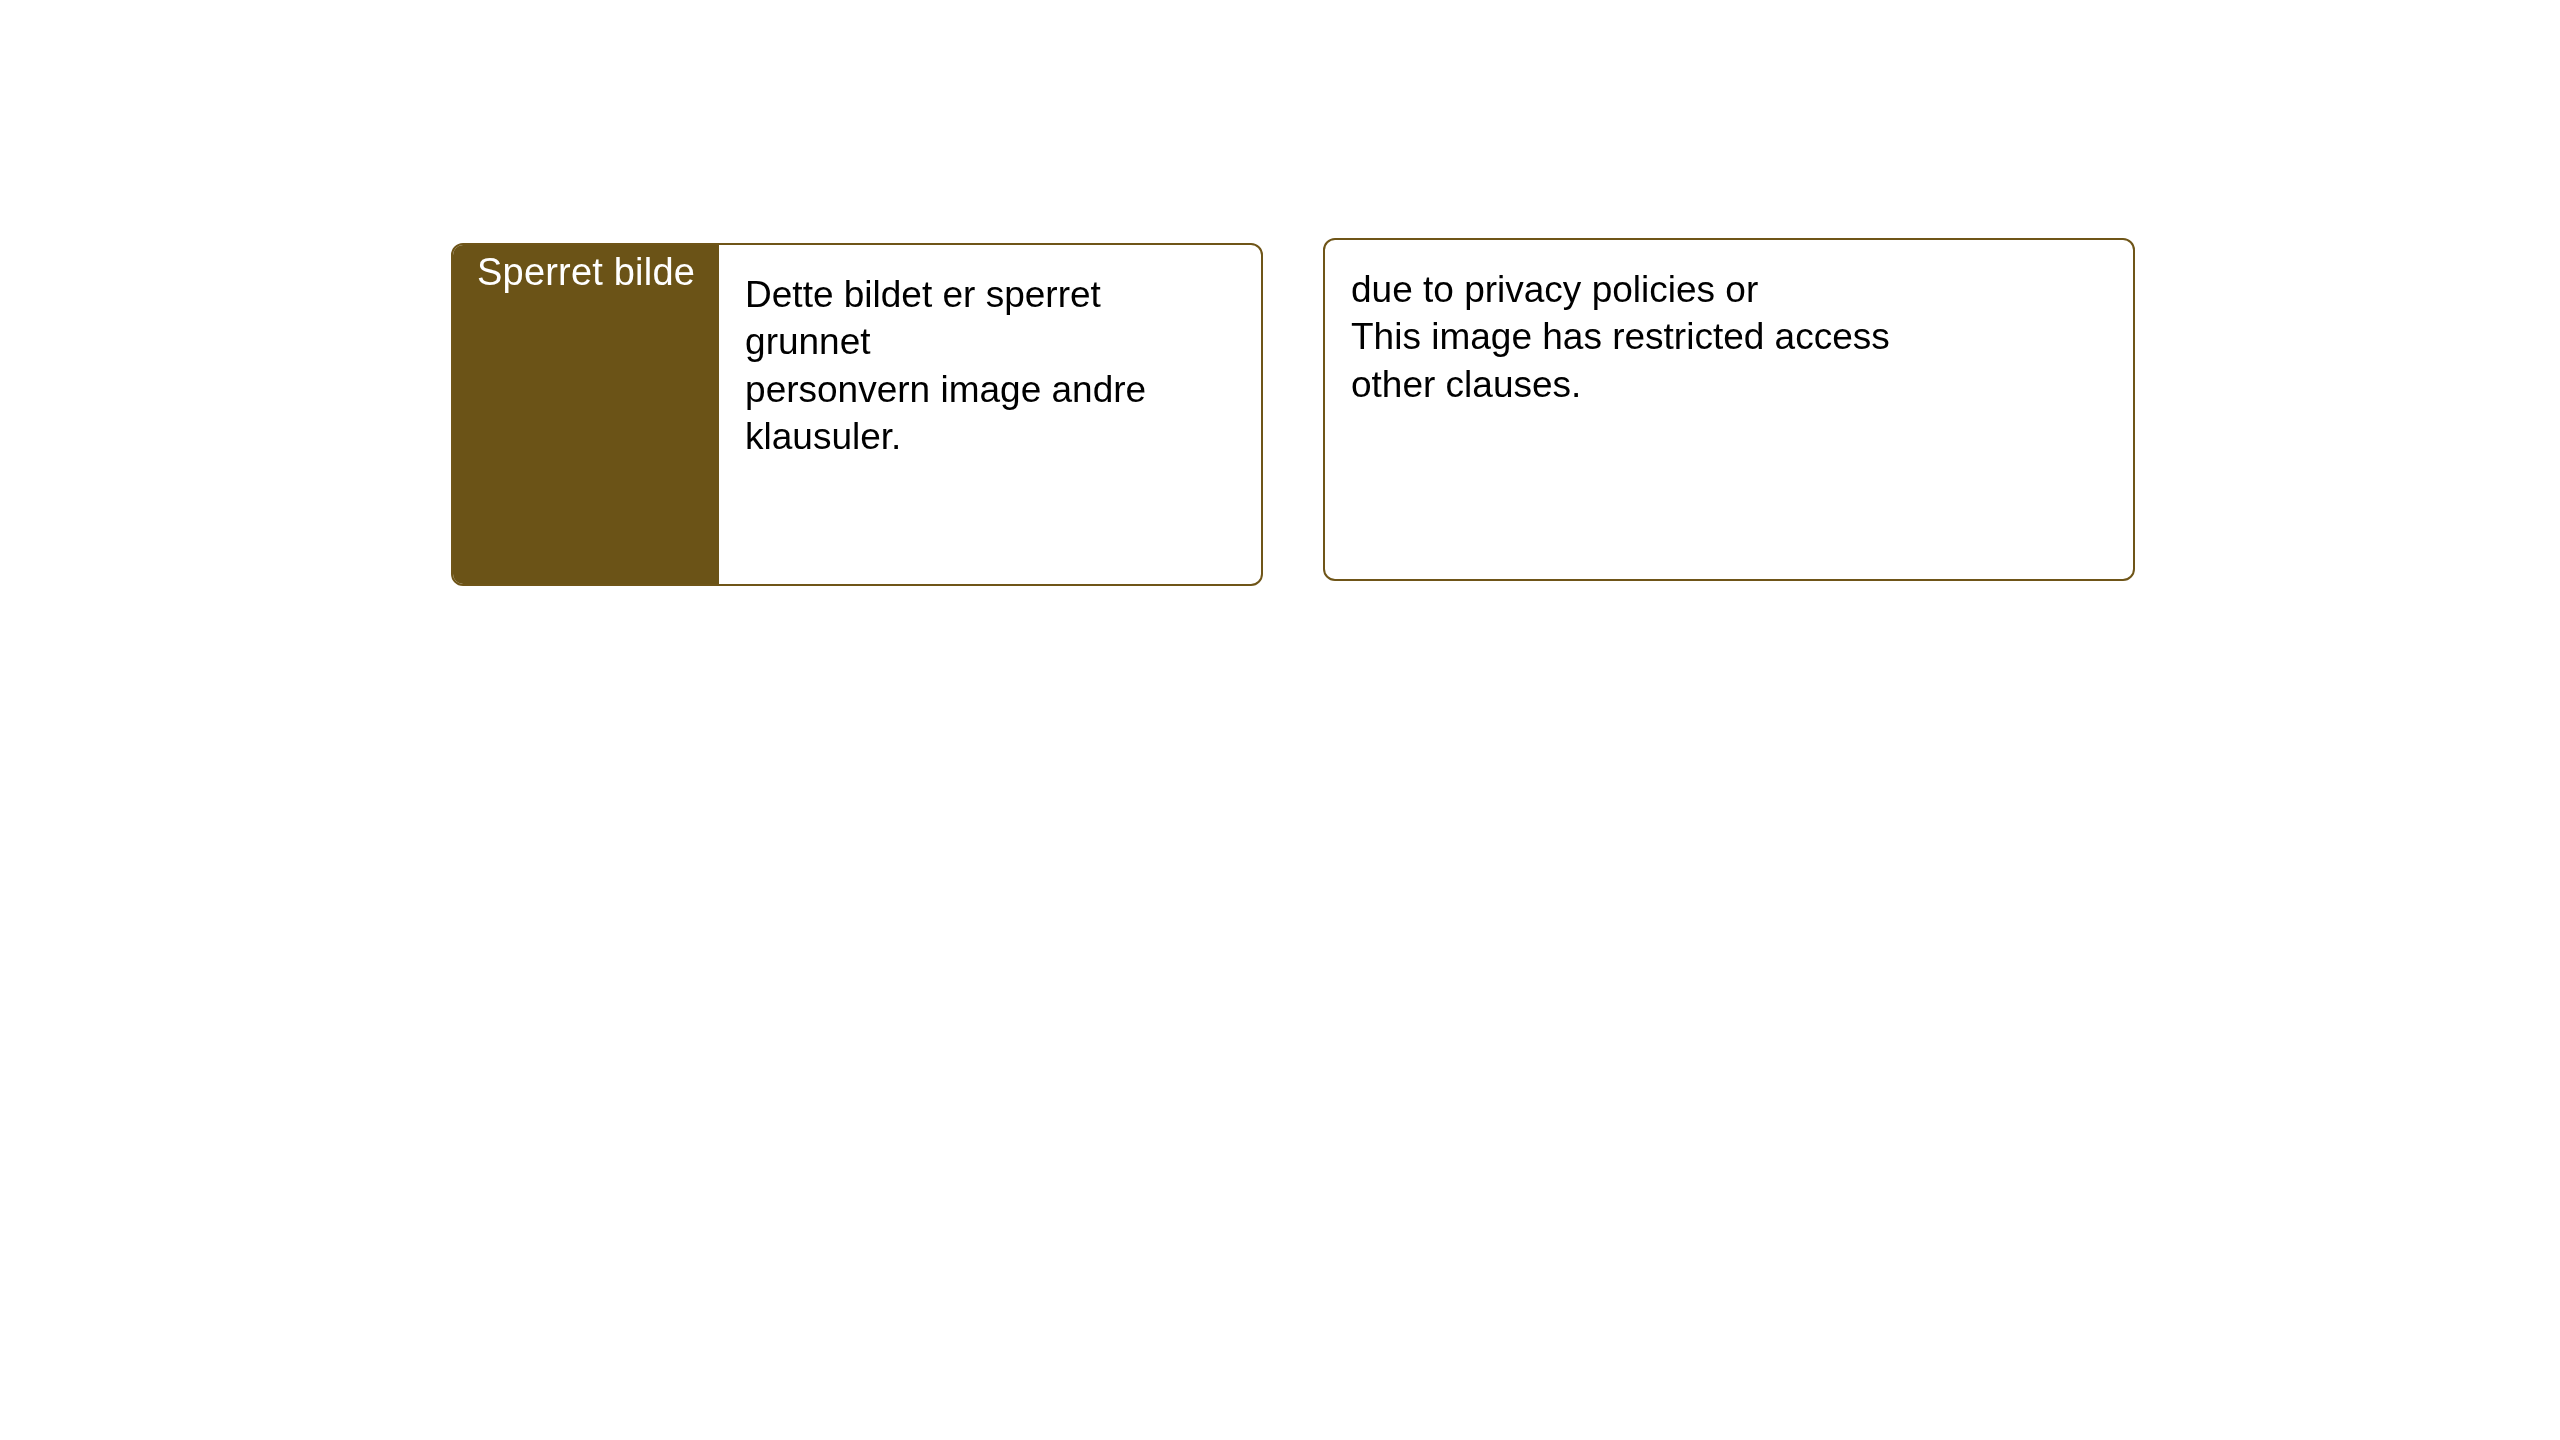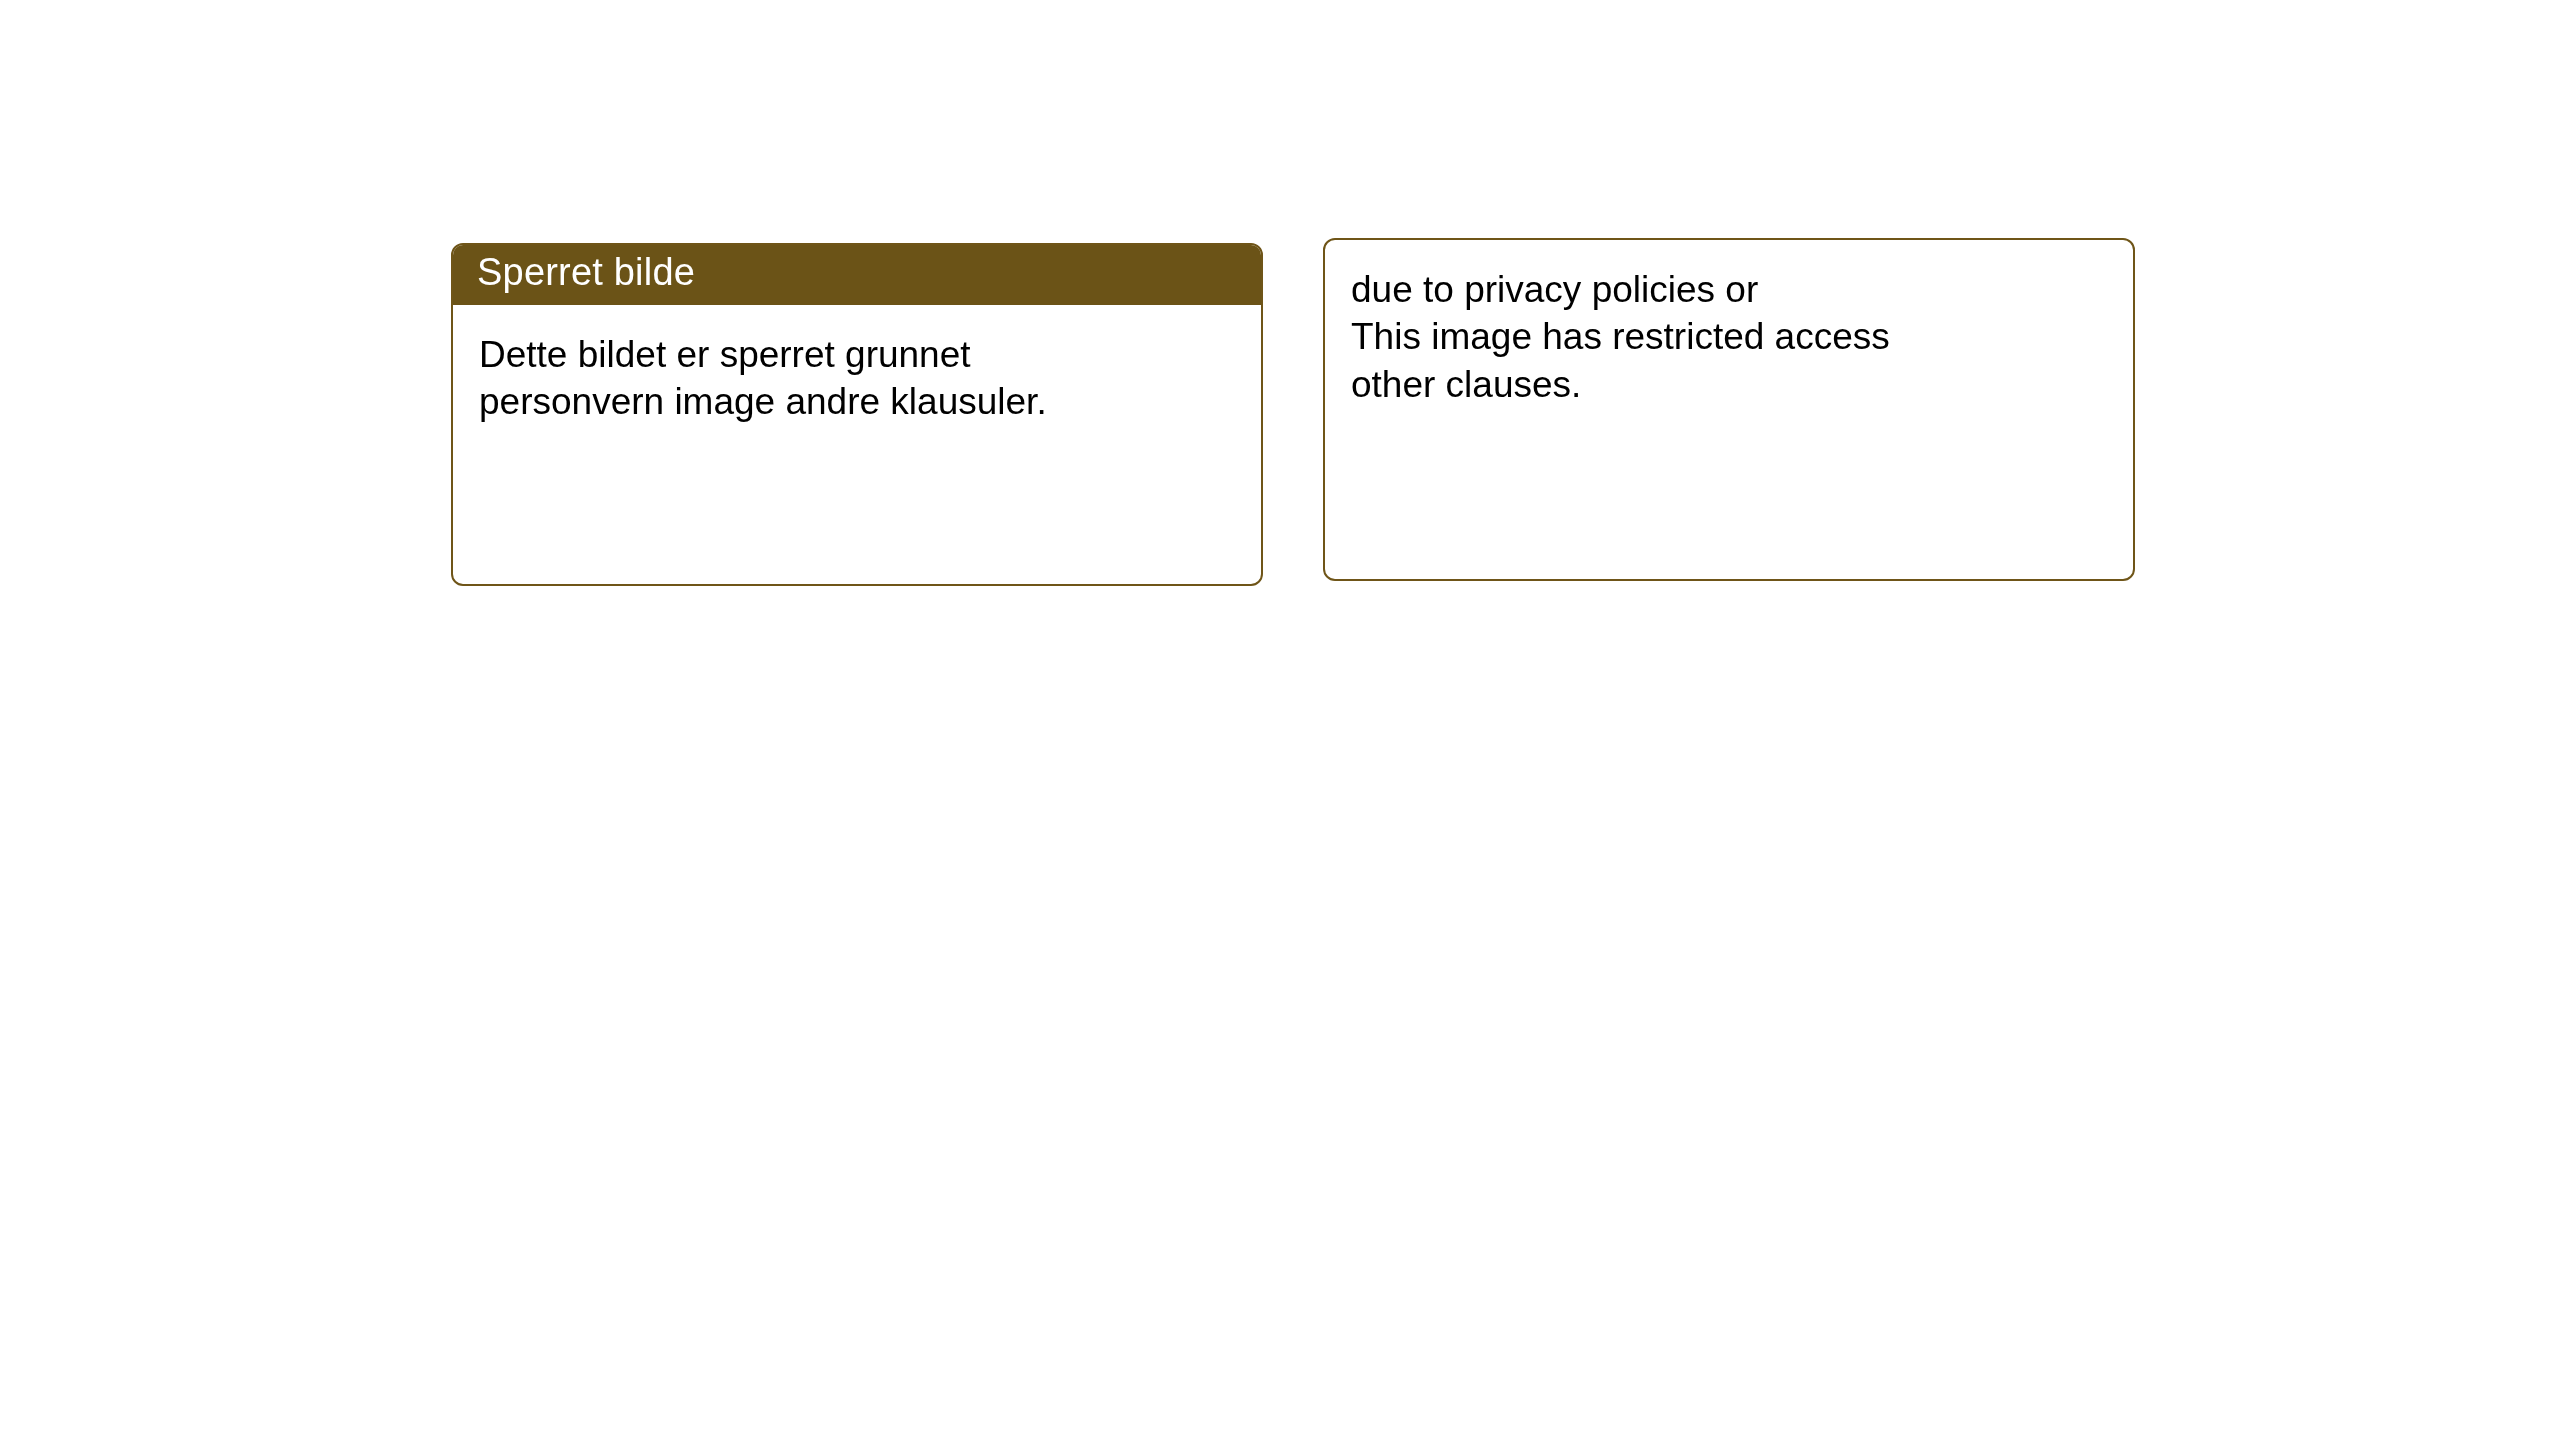--- a/index.html
+++ b/index.html
@@ -23,21 +23,21 @@
   }
 
   .notice-card {
     position: absolute;
     box-sizing: border-box;
     background: #ffffff;
     border: 2px solid #6f5518;
     border-radius: 12px;
     overflow: hidden;
     display: flex;
-    flex-direction: column;
+    flex-direction: row;
   }
 
   .notice-card .card-header {
     background: #6b5317;
     color: #ffffff;
     box-sizing: border-box;
     padding: 8px 24px 12px 24px;
     font-size: 38px;
     line-height: 1.05;
     font-weight: 400;

